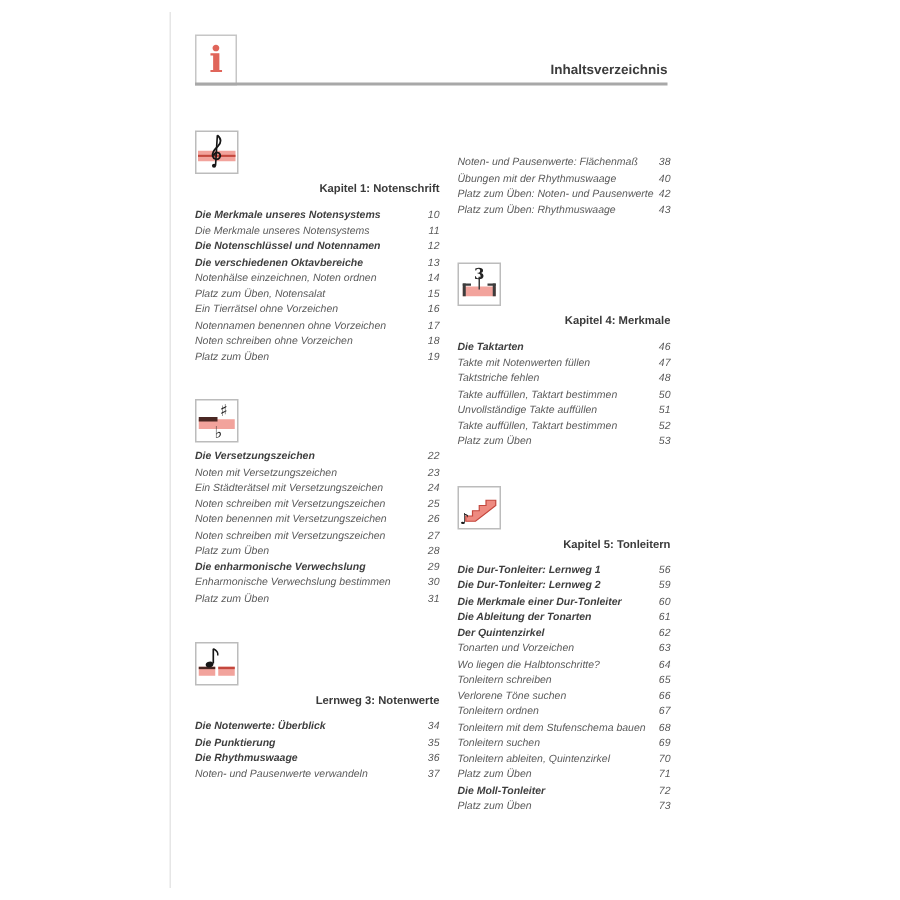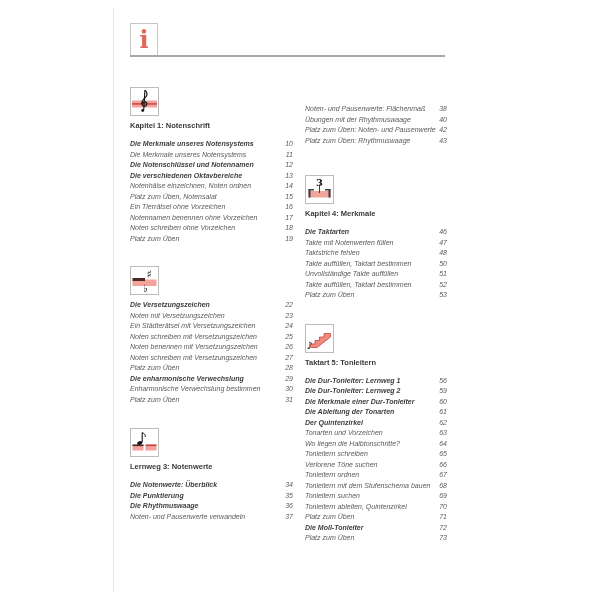--- a/index.html
+++ b/index.html
@@ -27,21 +27,21 @@
 
   .header-title {
     position:absolute; left:130px; top:41px; width:315px;
     text-align:right; font-size:9px; font-weight:bold; color:#3c3c3c;
   }
   .header-rule {
     position:absolute; left:130px; top:55px; width:315px; height:1.5px;
     background:#a8a8a8;
   }
 
-  .col { position:absolute; top:0; }
+  .col { position:absolute; top:0;text-align:right; }
   .col-left  { left:130px; width:163px; }
   .col-right { left:305px; width:142px; }
 
   .block { position:relative; }
   .col-left  .block:nth-child(1) { margin-top:87px; }
   .col-left  .block:nth-child(2) { margin-top:22px; }
   .col-left  .block:nth-child(3) { margin-top:23px; }
   .col-right .block:nth-child(1) { margin-top:104px; }
   .col-right .block:nth-child(2) { margin-top:29px; }
   .col-right .block:nth-child(3) { margin-top:23px; }
@@ -69,20 +69,21 @@
 </head>
 <body>
 
 <div class="page">
   <div class="page-edge"></div>
 
   <div class="info-box">
     <span class="info-glyph">i</span>
   </div>
 
+  <div class="header-title">Inhaltsverzeichnis</div>
   <div class="header-rule"></div>
 
   <div class="col col-left">
       <div class="block">
         <div class="chap-icon">
           <svg width="27" height="27" viewBox="0 0 27 27">
             <rect x="1" y="12.5" width="25" height="7" fill="#f2a39c"></rect>
             <rect x="1" y="15.2" width="25" height="1.4" fill="#c4473d"></rect>
             <path d="M13.9 2.2 C16.8 4.4 16.6 7.4 14.2 9.6 C11.4 12.1 10.2 13.8 10.8 16.1 C11.4 18.3 14.2 18.9 15.4 17.2 C16.5 15.6 15.5 13.6 13.6 13.8 C12.5 13.9 11.8 14.7 11.9 15.8" fill="none" stroke="#161616" stroke-width="1.2"></path>
             <line x1="13.9" y1="2.2" x2="12.7" y2="22.3" stroke="#161616" stroke-width="1.1"></line>
@@ -273,21 +274,21 @@
           <span class="p">53</span>
         </div>
       </div>
       <div class="block">
         <div class="chap-icon">
           <svg width="27" height="27" viewBox="0 0 27 27">
             <path d="M4.5 22.5 L4.5 19 L9 19 L9 15.5 L13.5 15.5 L13.5 12 L18 12 L18 8.5 L24.5 8.5 L24.5 12 L11 22.5 Z" fill="#ee8a80" stroke="#c4473d" stroke-width="0.8"></path>
             <text x="0.5" y="24" font-size="10" fill="#161616" font-family="DejaVu Sans, sans-serif">♪</text>
           </svg>
         </div>
-        <div class="chap-heading">Taktart 5: Tonleitern</div>
+        <div class="chap-heading">Kapitel 5: Tonleitern</div>
         <div class="row bold">
           <span class="t">Die Dur-Tonleiter:  Lernweg 1</span>
           <span class="p">56</span>
         </div>
         <div class="row bold">
           <span class="t">Die Dur-Tonleiter:  Lernweg 2</span>
           <span class="p">59</span>
         </div>
         <div class="row bold">
           <span class="t">Die Merkmale einer Dur-Tonleiter</span>

